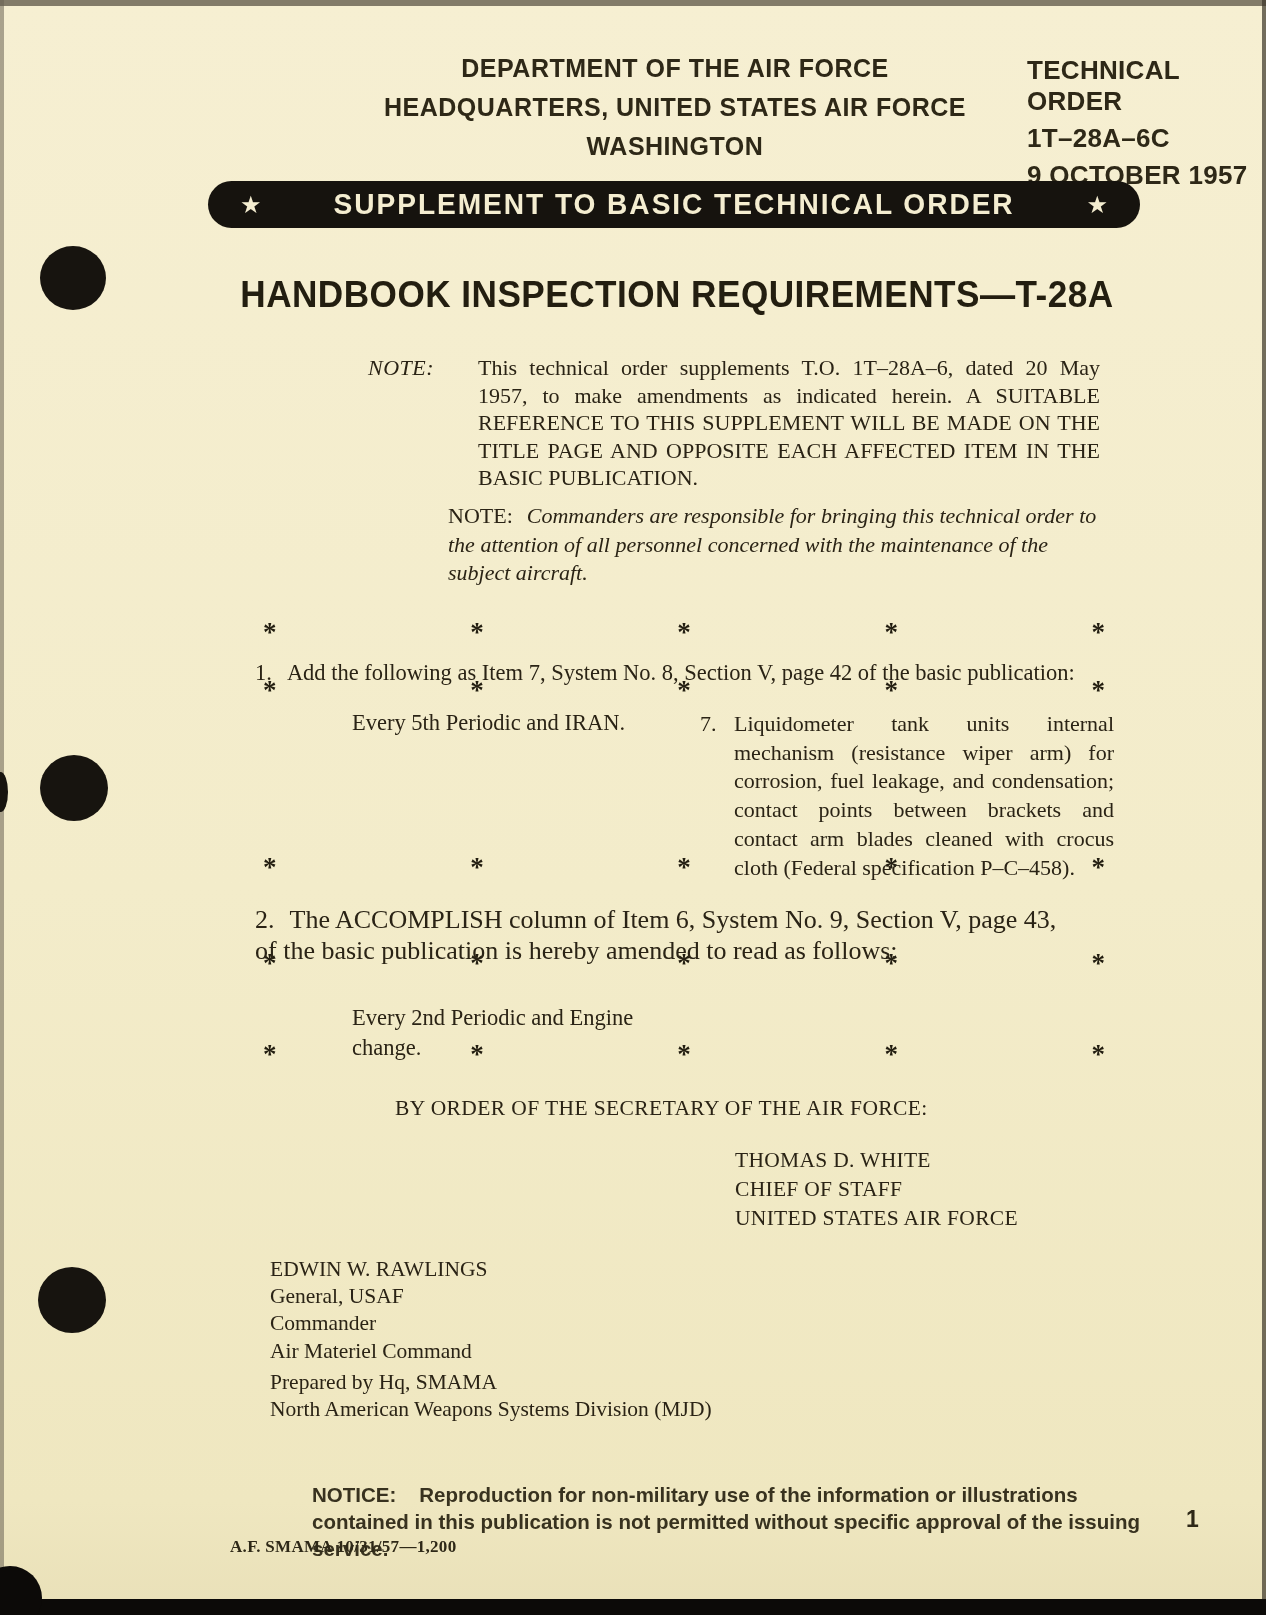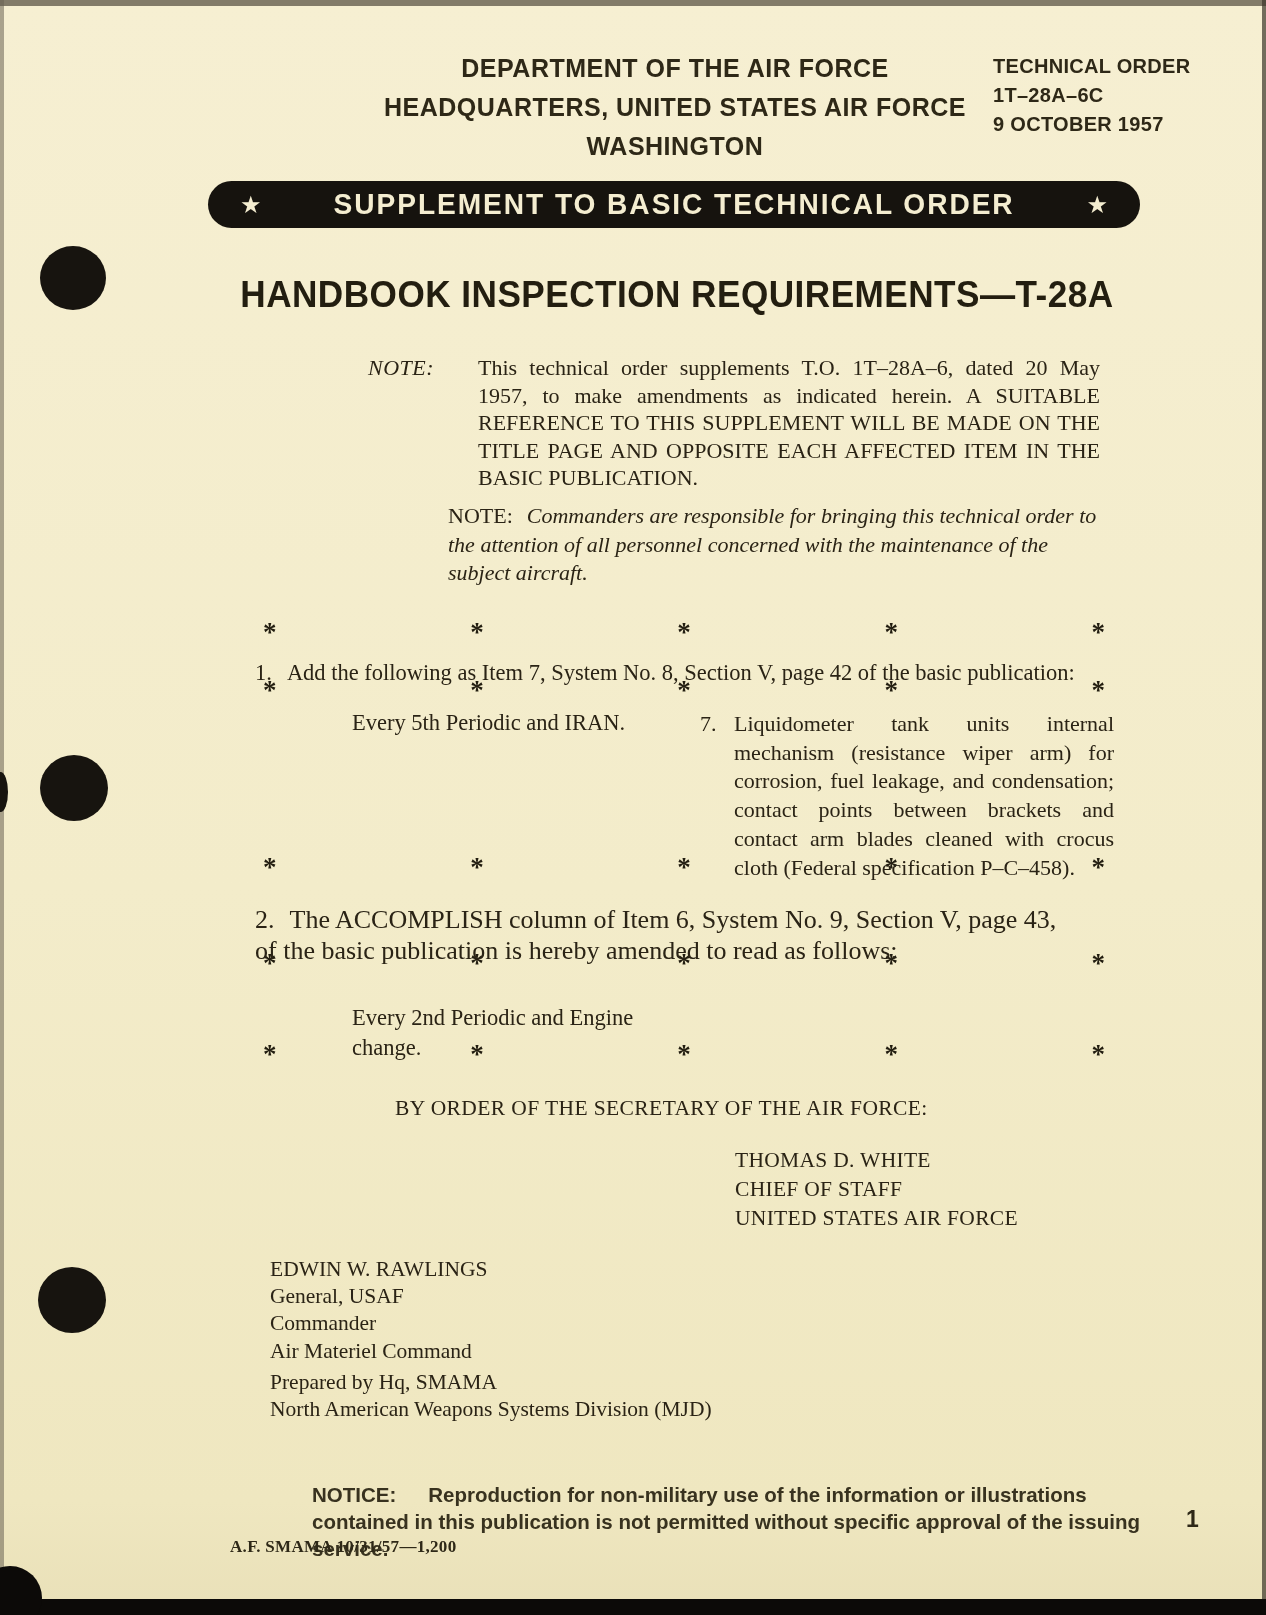--- a/index.html
+++ b/index.html
@@ -22,21 +22,21 @@
 
   
   .hole { background:#17140f; border-radius:50%; }
   .hole1 { left:40px; top:246px; width:66px; height:64px; }
   .hole2 { left:40px; top:755px; width:68px; height:66px; }
   .hole3 { left:38px; top:1267px; width:68px; height:66px; }
 
   
   .hdr-center { left:160px; top:54px; width:1030px; text-align:center; font-size:25px; letter-spacing:.5px; color:#2e2817; }
   .hdr-center div { margin-bottom:10px; }
-  .hdr-right { left:993px; top:55px; font-size:20px; letter-spacing:.3px; color:#2e2817; }
+  .hdr-right { left:1027px; top:55px; font-size:26px; letter-spacing:.3px; color:#2e2817; }
   .hdr-right div { margin-bottom:6px; }
 
   
   .banner {
     left:208px; top:181px; width:932px; height:47px; box-sizing:border-box;
     background:#16130e; border-radius:24px;
     display:flex; align-items:center; justify-content:space-between; padding:0 32px;
   }
   .banner-text { color:#f4edd0; font-size:29px; letter-spacing:2px; transform:scaleX(.97); white-space:nowrap; }
   .banner-star { color:#f4edd0; font-size:24px; line-height:1; }
@@ -68,21 +68,21 @@
   .amendment { left:352px; top:1003px; width:348px; font-size:22.5px; line-height:29.5px; }
 
   
   .order-line { left:395px; top:1096px; width:702px; font-size:21.5px; letter-spacing:.4px; white-space:nowrap; }
   .sig-right { left:735px; top:1146px; font-size:21.5px; line-height:28.8px; letter-spacing:.3px; }
   .sig-left { left:270px; top:1256px; font-size:21.5px; line-height:27.2px; }
   .prepared { left:270px; top:1369px; font-size:21.5px; line-height:27.2px; }
 
   
   .notice { left:312px; top:1481px; width:848px; font-size:20.5px; line-height:27px; color:#38321f; }
-  .notice-label { margin-right:32px;text-align:right; }
+  .notice-label { margin-right:23px;text-align:right; }
   .imprint { left:230px; top:1537px; font-size:17px; font-weight:700; letter-spacing:.3px; color:#2e2817; }
   .page-num { left:1186px; top:1506px; font-size:23px; color:#2e2817; }
 </style>
 </head>
 <body>
 
 <div class="page">
 
   <div class="abs edge-top"></div>
   <div class="abs edge-left"></div>

